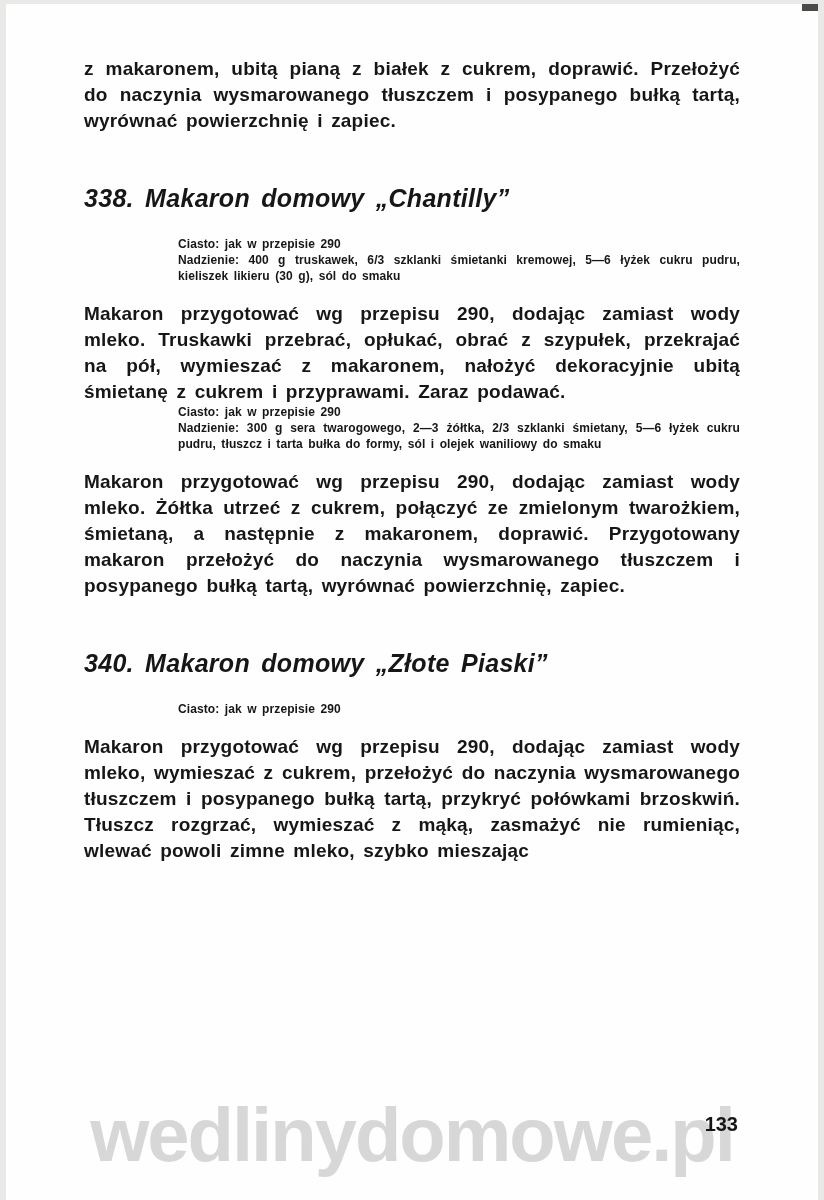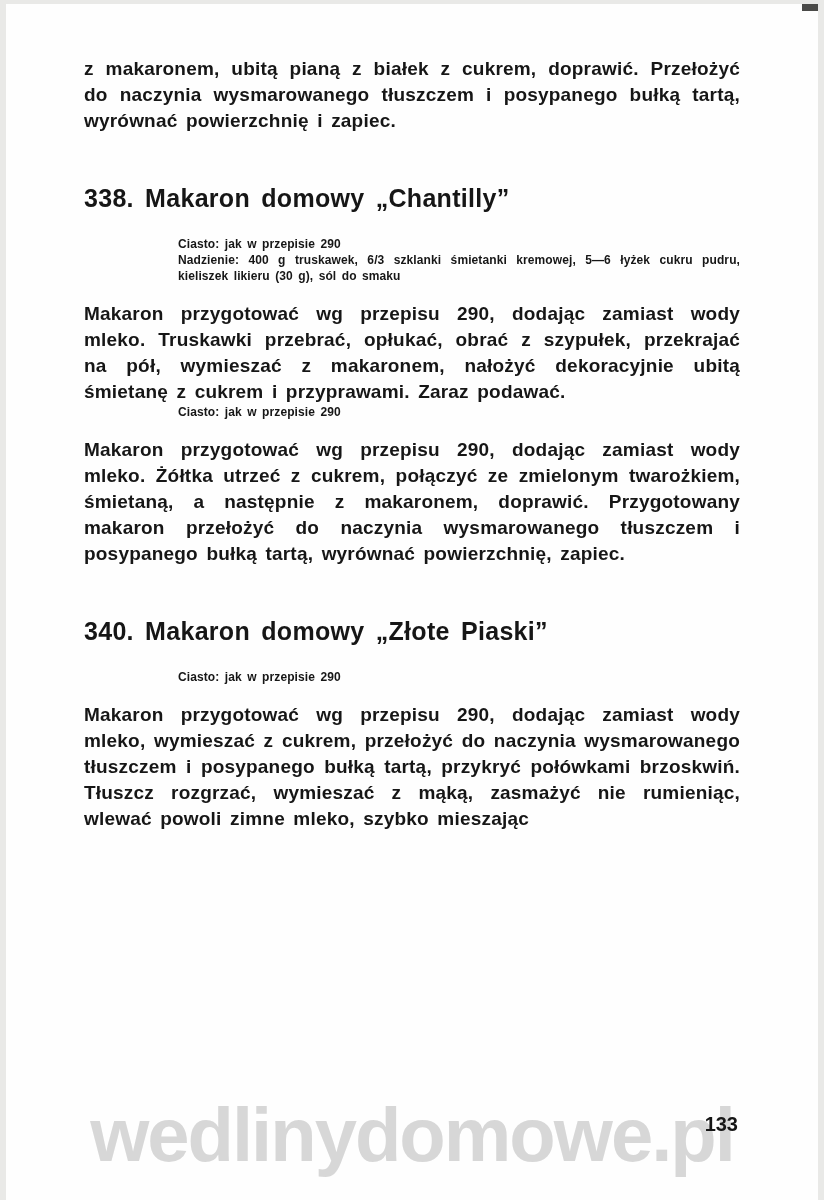--- a/index.html
+++ b/index.html
@@ -30,20 +30,21 @@
     letter-spacing: 0.2px;
     word-spacing: 3px;
     margin: 0;
   }
   .recipe-heading {
     font-size: 25px;
     font-weight: 700;
     letter-spacing: 0.3px;
     word-spacing: 4px;
     margin: 50px 0 24px 0;
+    font-style: italic;
   }
   .ingredients {
     margin: 0 0 16px 94px;
     font-size: 12px;
     line-height: 1.33;
     font-weight: 700;
     text-align: justify;
     letter-spacing: 0.1px;
     word-spacing: 2px;
   }
@@ -104,20 +105,24 @@
       </div>
       <p class="para">Makaron przygotować wg przepisu 290, dodając zamiast wody mleko. Truskawki przebrać, opłukać, obrać z szypułek, przekrajać na pół, wymieszać z makaronem, nałożyć dekoracyjnie ubitą śmietanę z cukrem i przyprawami. Zaraz podawać.</p>
     </section>
 
     <section>
       <div class="ingredients">
         <div class="ing-line">
           <b>Ciasto:</b>
           <span>jak w przepisie 290</span>
         </div>
+        <div class="ing-line">
+          <b>Nadzienie:</b>
+          <span>300 g sera twarogowego, 2—3 żółtka, 2/3 szklanki śmietany, 5—6 łyżek cukru pudru, tłuszcz i tarta bułka do formy, sól i olejek waniliowy do smaku</span>
+        </div>
       </div>
       <p class="para">Makaron przygotować wg przepisu 290, dodając zamiast wody mleko. Żółtka utrzeć z cukrem, połączyć ze zmielonym twarożkiem, śmietaną, a następnie z makaronem, doprawić. Przygotowany makaron przełożyć do naczynia wysmarowanego tłuszczem i posypanego bułką tartą, wyrównać powierzchnię, zapiec.</p>
     </section>
 
     <section>
       <h2 class="recipe-heading">340. Makaron domowy „Złote Piaski”</h2>
       <div class="ingredients">
         <div class="ing-line">
           <b>Ciasto:</b>
           <span>jak w przepisie 290</span>

